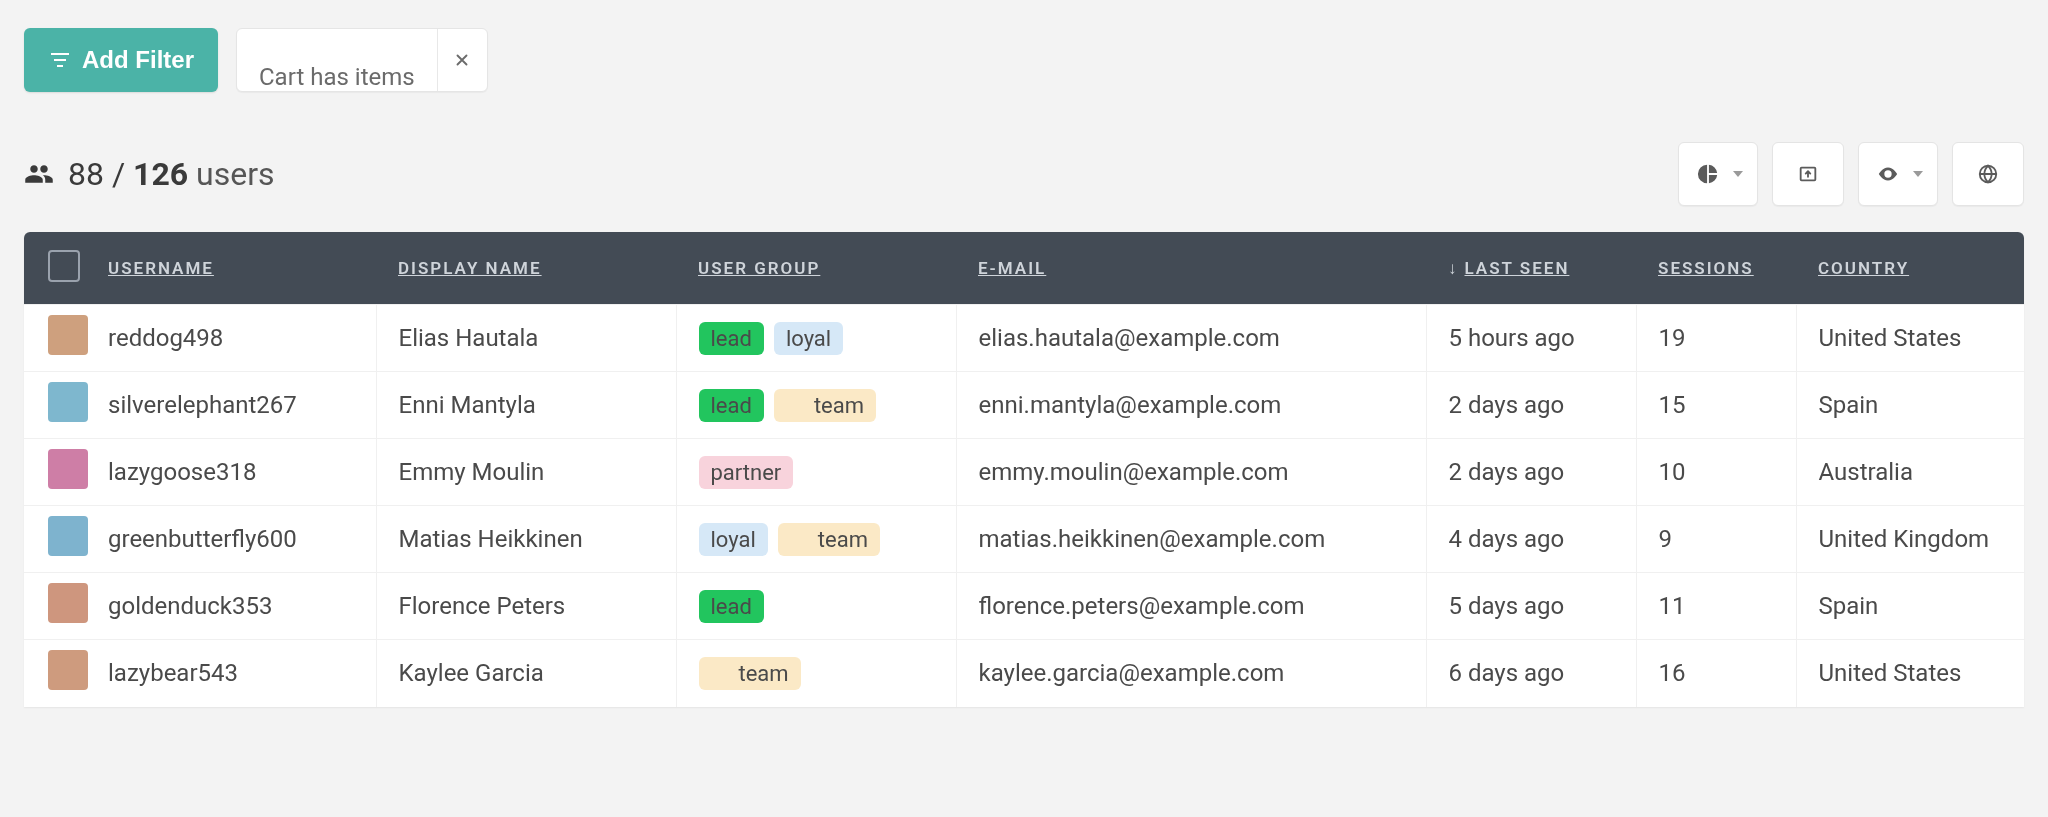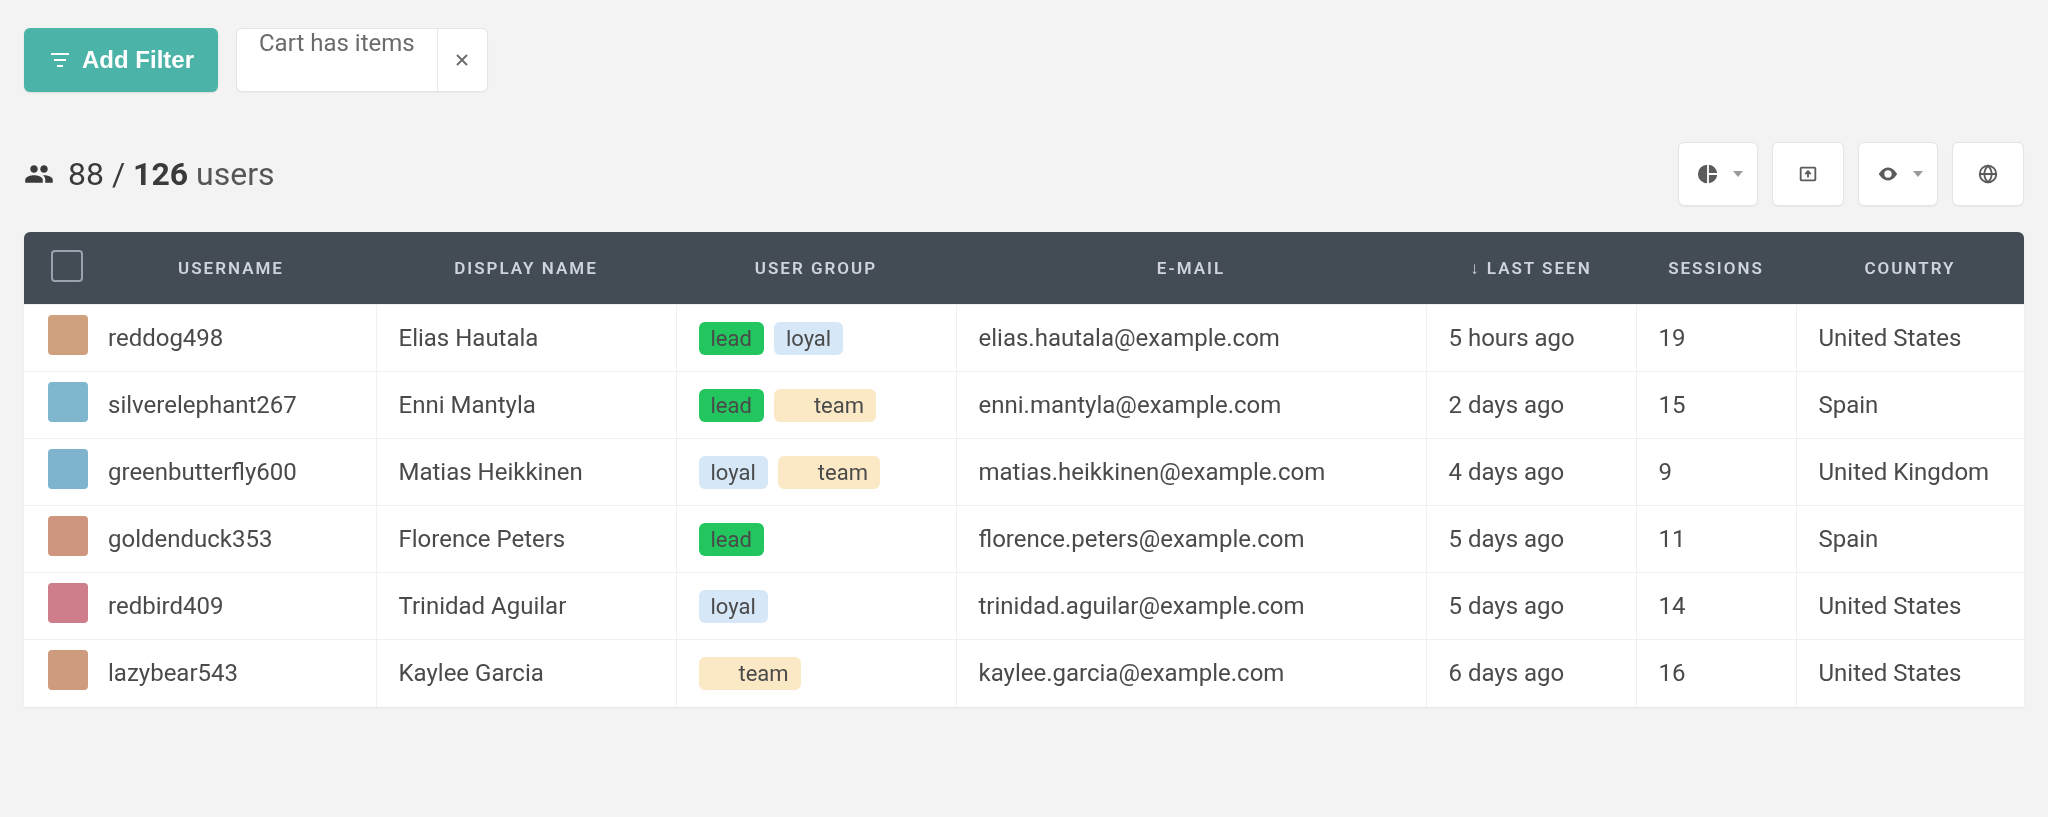--- a/index.html
+++ b/index.html
@@ -31,21 +31,21 @@
     height: 64px;
     font-size: 24px;
     font-weight: 600;
     cursor: pointer;
     box-shadow: 0 1px 2px rgba(0,0,0,0.1);
   }
   .add-filter-btn svg { width: 24px; height: 24px; fill: currentColor; }
 
   .filter-chip {
     display: inline-flex;
-    align-items: flex-start;
+    align-items: flex-end;
     background: #fff;
     border: 1px solid #e5e5e5;
     border-radius: 6px;
     height: 64px;
     color: #6b6b6b;
     font-size: 24px;
     box-shadow: 0 1px 1px rgba(0,0,0,0.04);
   }
   .filter-chip .chip-label { padding: 0 22px; }
   .filter-chip .chip-remove {
@@ -120,23 +120,24 @@
     width: 100%;
     background: #fff;
     table-layout: fixed;
   }
   table.users thead th {
     background: #434b55;
     color: #cfd4da;
     font-size: 17px;
     font-weight: 600;
     letter-spacing: 2px;
-    text-align: center;
+    text-align: left;
     padding: 18px 22px;
     text-transform: uppercase;
+    text-decoration: underline;
   }
   table.users thead th.checkbox-col { width: 62px; padding-left: 24px; padding-right: 0; }
   table.users thead th.col-user { width: 290px; }
   table.users thead th.col-name { width: 300px; }
   table.users thead th.col-group { width: 280px; }
   table.users thead th.col-email { width: 470px; }
   table.users thead th.col-lastseen { width: 210px; }
   table.users thead th.col-sessions { width: 160px; margin-top: 19px; }
   table.users thead th.col-country { }
 
@@ -286,50 +287,50 @@
           <td class="avatar-cell"><span class="avatar" style="background: rgb(126, 183, 206);"></span></td>
           <td>silverelephant267</td>
           <td>Enni Mantyla</td>
           <td><span class="tag tag-lead">lead</span><span class="tag tag-team">team</span></td>
           <td>enni.mantyla@example.com</td>
           <td>2 days ago</td>
           <td>15</td>
           <td>Spain</td>
         </tr>
         <tr>
+          <td class="avatar-cell"><span class="avatar" style="background: rgb(206, 126, 166);"></span></td>
+          <td>lazygoose318</td>
+          <td>Emmy Moulin</td>
+          <td><span class="tag tag-partner">partner</span></td>
+          <td>emmy.moulin@example.com</td>
+          <td>2 days ago</td>
+          <td>10</td>
+          <td>Australia</td>
+        </tr>
+        <tr>
           <td class="avatar-cell"><span class="avatar" style="background: rgb(126, 179, 206);"></span></td>
           <td>greenbutterfly600</td>
           <td>Matias Heikkinen</td>
           <td><span class="tag tag-loyal">loyal</span><span class="tag tag-team">team</span></td>
           <td>matias.heikkinen@example.com</td>
           <td>4 days ago</td>
           <td>9</td>
           <td>United Kingdom</td>
         </tr>
         <tr>
           <td class="avatar-cell"><span class="avatar" style="background: rgb(206, 150, 126);"></span></td>
           <td>goldenduck353</td>
           <td>Florence Peters</td>
           <td><span class="tag tag-lead">lead</span></td>
           <td>florence.peters@example.com</td>
           <td>5 days ago</td>
           <td>11</td>
           <td>Spain</td>
         </tr>
         <tr>
-          <td class="avatar-cell"><span class="avatar" style="background: rgb(206, 126, 139);"></span></td>
-          <td>redbird409</td>
-          <td>Trinidad Aguilar</td>
-          <td><span class="tag tag-loyal">loyal</span></td>
-          <td>trinidad.aguilar@example.com</td>
-          <td>5 days ago</td>
-          <td>14</td>
-          <td>United States</td>
-        </tr>
-        <tr>
           <td class="avatar-cell"><span class="avatar" style="background: rgb(206, 155, 126);"></span></td>
           <td>lazybear543</td>
           <td>Kaylee Garcia</td>
           <td><span class="tag tag-team">team</span></td>
           <td>kaylee.garcia@example.com</td>
           <td>6 days ago</td>
           <td>16</td>
           <td>United States</td>
         </tr>
       </tbody>

